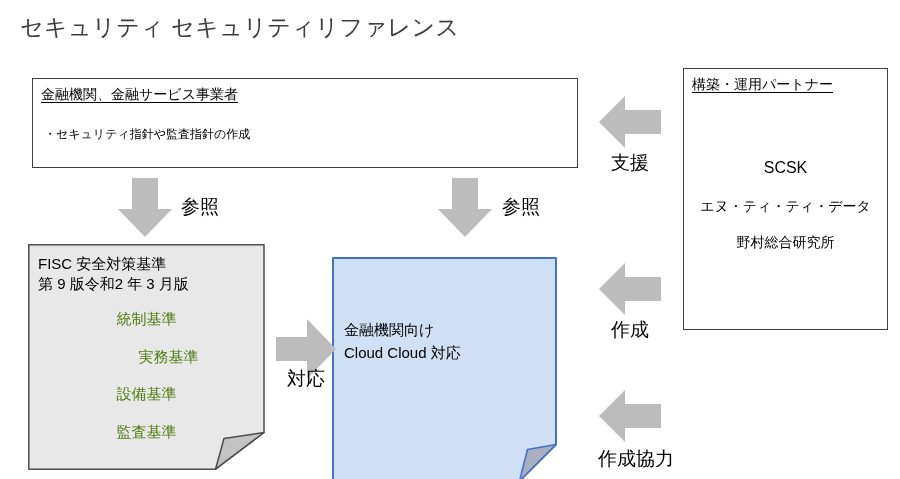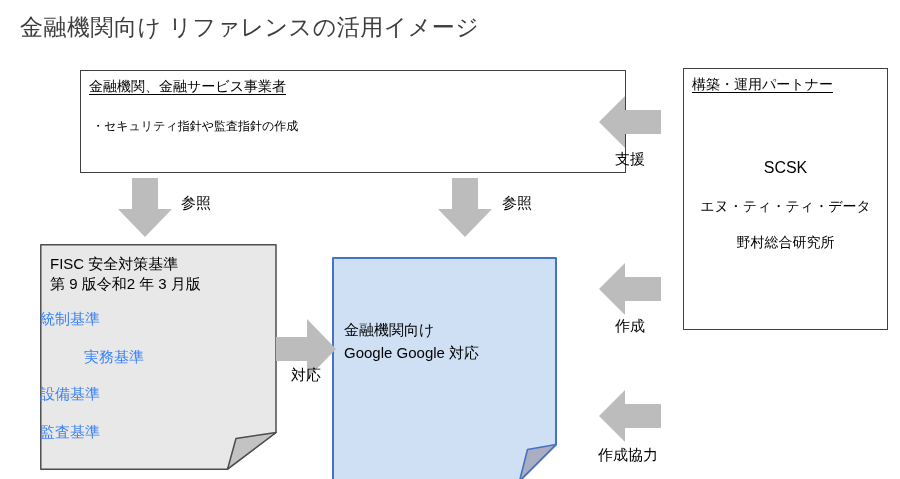--- a/index.html
+++ b/index.html
@@ -60,72 +60,72 @@
     position: absolute;
     left: 10px; top: 10px;
     font-size: 15px;
     line-height: 19.5px;
     color: #000000;
     white-space: nowrap;
   }
   .doc-item {
     position: absolute;
     left: 0; width: 100%;
-    text-align: left;
+    text-align: center;
     font-size: 15px;
-    color: #3b82f6;
+    color: #4d7c0f;
     white-space: nowrap;
   }
   .ref-text {
     position: absolute;
     left: 12px; top: 62px;
     font-size: 15px;
     line-height: 22.5px;
     color: #000000;
     white-space: nowrap;
   }
   .google-label {
     position: absolute;
     left: 0; top: 0; width: 100%; height: 100%;
     display: flex; align-items: center; justify-content: center;
     font-size: 15px;
     color: #000000;
   }
   .arrow { position: absolute; }
   .arrow-label {
     position: absolute;
-    font-size: 15px;
+    font-size: 19px;
     color: #000000;
     white-space: nowrap;
   }
   .arrow-label.centered { text-align: center; }
 </style>
 </head>
 <body>
 
 <div class="canvas">
 
-  <div class="title">金融機関向け リファレンスの活用イメージ</div>
+  <div class="title">セキュリティ セキュリティリファレンス</div>
 
-  <div class="rect-box" style="left:32px; top:70px; width:546px; height:103px;margin-left:48px;">
+  <div class="rect-box" style="left:32px; top:78px; width:546px; height:90px;">
     <div class="box-heading">金融機関、金融サービス事業者</div>
     <div class="financial-bullets">
       <div>・セキュリティ指針や監査指針の作成</div>
     </div>
   </div>
 
   <div class="rect-box" style="left:683px; top:68px; width:205px; height:262px;">
     <div class="box-heading">構築・運用パートナー</div>
     <div class="center-line" style="top:129px;">エヌ・ティ・ティ・データ</div>
     <div class="center-line" style="top:90px; font-size:16px;">SCSK</div>
     <div class="center-line" style="top:165px;">野村総合研究所</div>
   </div>
 
 
-  <div class="doc-wrap" style="left:40px; top:244px; width:237px; height:226px;">
+  <div class="doc-wrap" style="left:28px; top:244px; width:237px; height:226px;">
     <svg width="237" height="226" viewBox="0 0 237 226">
       <polygon points="0.8,0.8 236,0.8 236,188.5 187.5,225.2 0.8,225.2" stroke-width="1.5" stroke-linejoin="round" fill="#e8e8e8" stroke="#4d4d4d"></polygon>
       <polygon points="187.5,225.2 236,188.5 196,194.5" stroke-width="1.5" stroke-linejoin="round" fill="#c4c3c3" stroke="#4d4d4d"></polygon>
     </svg>
     <div class="doc-title">
       <div>FISC 安全対策基準</div>
       <div>第 9 版令和2 年 3 月版</div>
     </div>
     <div class="doc-item" style="top:66px;">統制基準</div>
     <div class="doc-item" style="top:104px;padding-left:44px;">実務基準</div>
@@ -133,21 +133,21 @@
     <div class="doc-item" style="top:179px;">監査基準</div>
   </div>
 
   <div class="doc-wrap" style="left:332px; top:245px; width:225px; height:225px;margin-top:12px;">
     <svg width="225" height="225" viewBox="0 0 225 225">
       <polygon points="1,1 224,1 224,187.5 187.5,224 1,224" stroke-width="2" stroke-linejoin="round" fill="#cfe0f5" stroke="#4472c4"></polygon>
       <polygon points="187.5,224 224,187.5 195.5,192.5" stroke-width="1.6" stroke-linejoin="round" fill="#a9aec0" stroke="#4472c4"></polygon>
     </svg>
     <div class="ref-text">
       <div>金融機関向け</div>
-      <div>Google Google 対応</div>
+      <div>Cloud Cloud 対応</div>
     </div>
   </div>
 
   <svg class="arrow" style="left:599px; top:96px;" width="62" height="52" viewBox="0 0 62 52">
     <polygon points="0,26 26,0 26,14 62,14 62,38 26,38 26,52" fill="#bcbcbc"></polygon>
   </svg>
   <div class="arrow-label centered" style="left:599px; top:150px; width:62px;">支援</div>
 
   <svg class="arrow" style="left:118px; top:178px;" width="54" height="59" viewBox="0 0 54 59">
     <polygon points="14,0 40,0 40,31 54,31 27,59 0,31 14,31" fill="#bcbcbc"></polygon>

